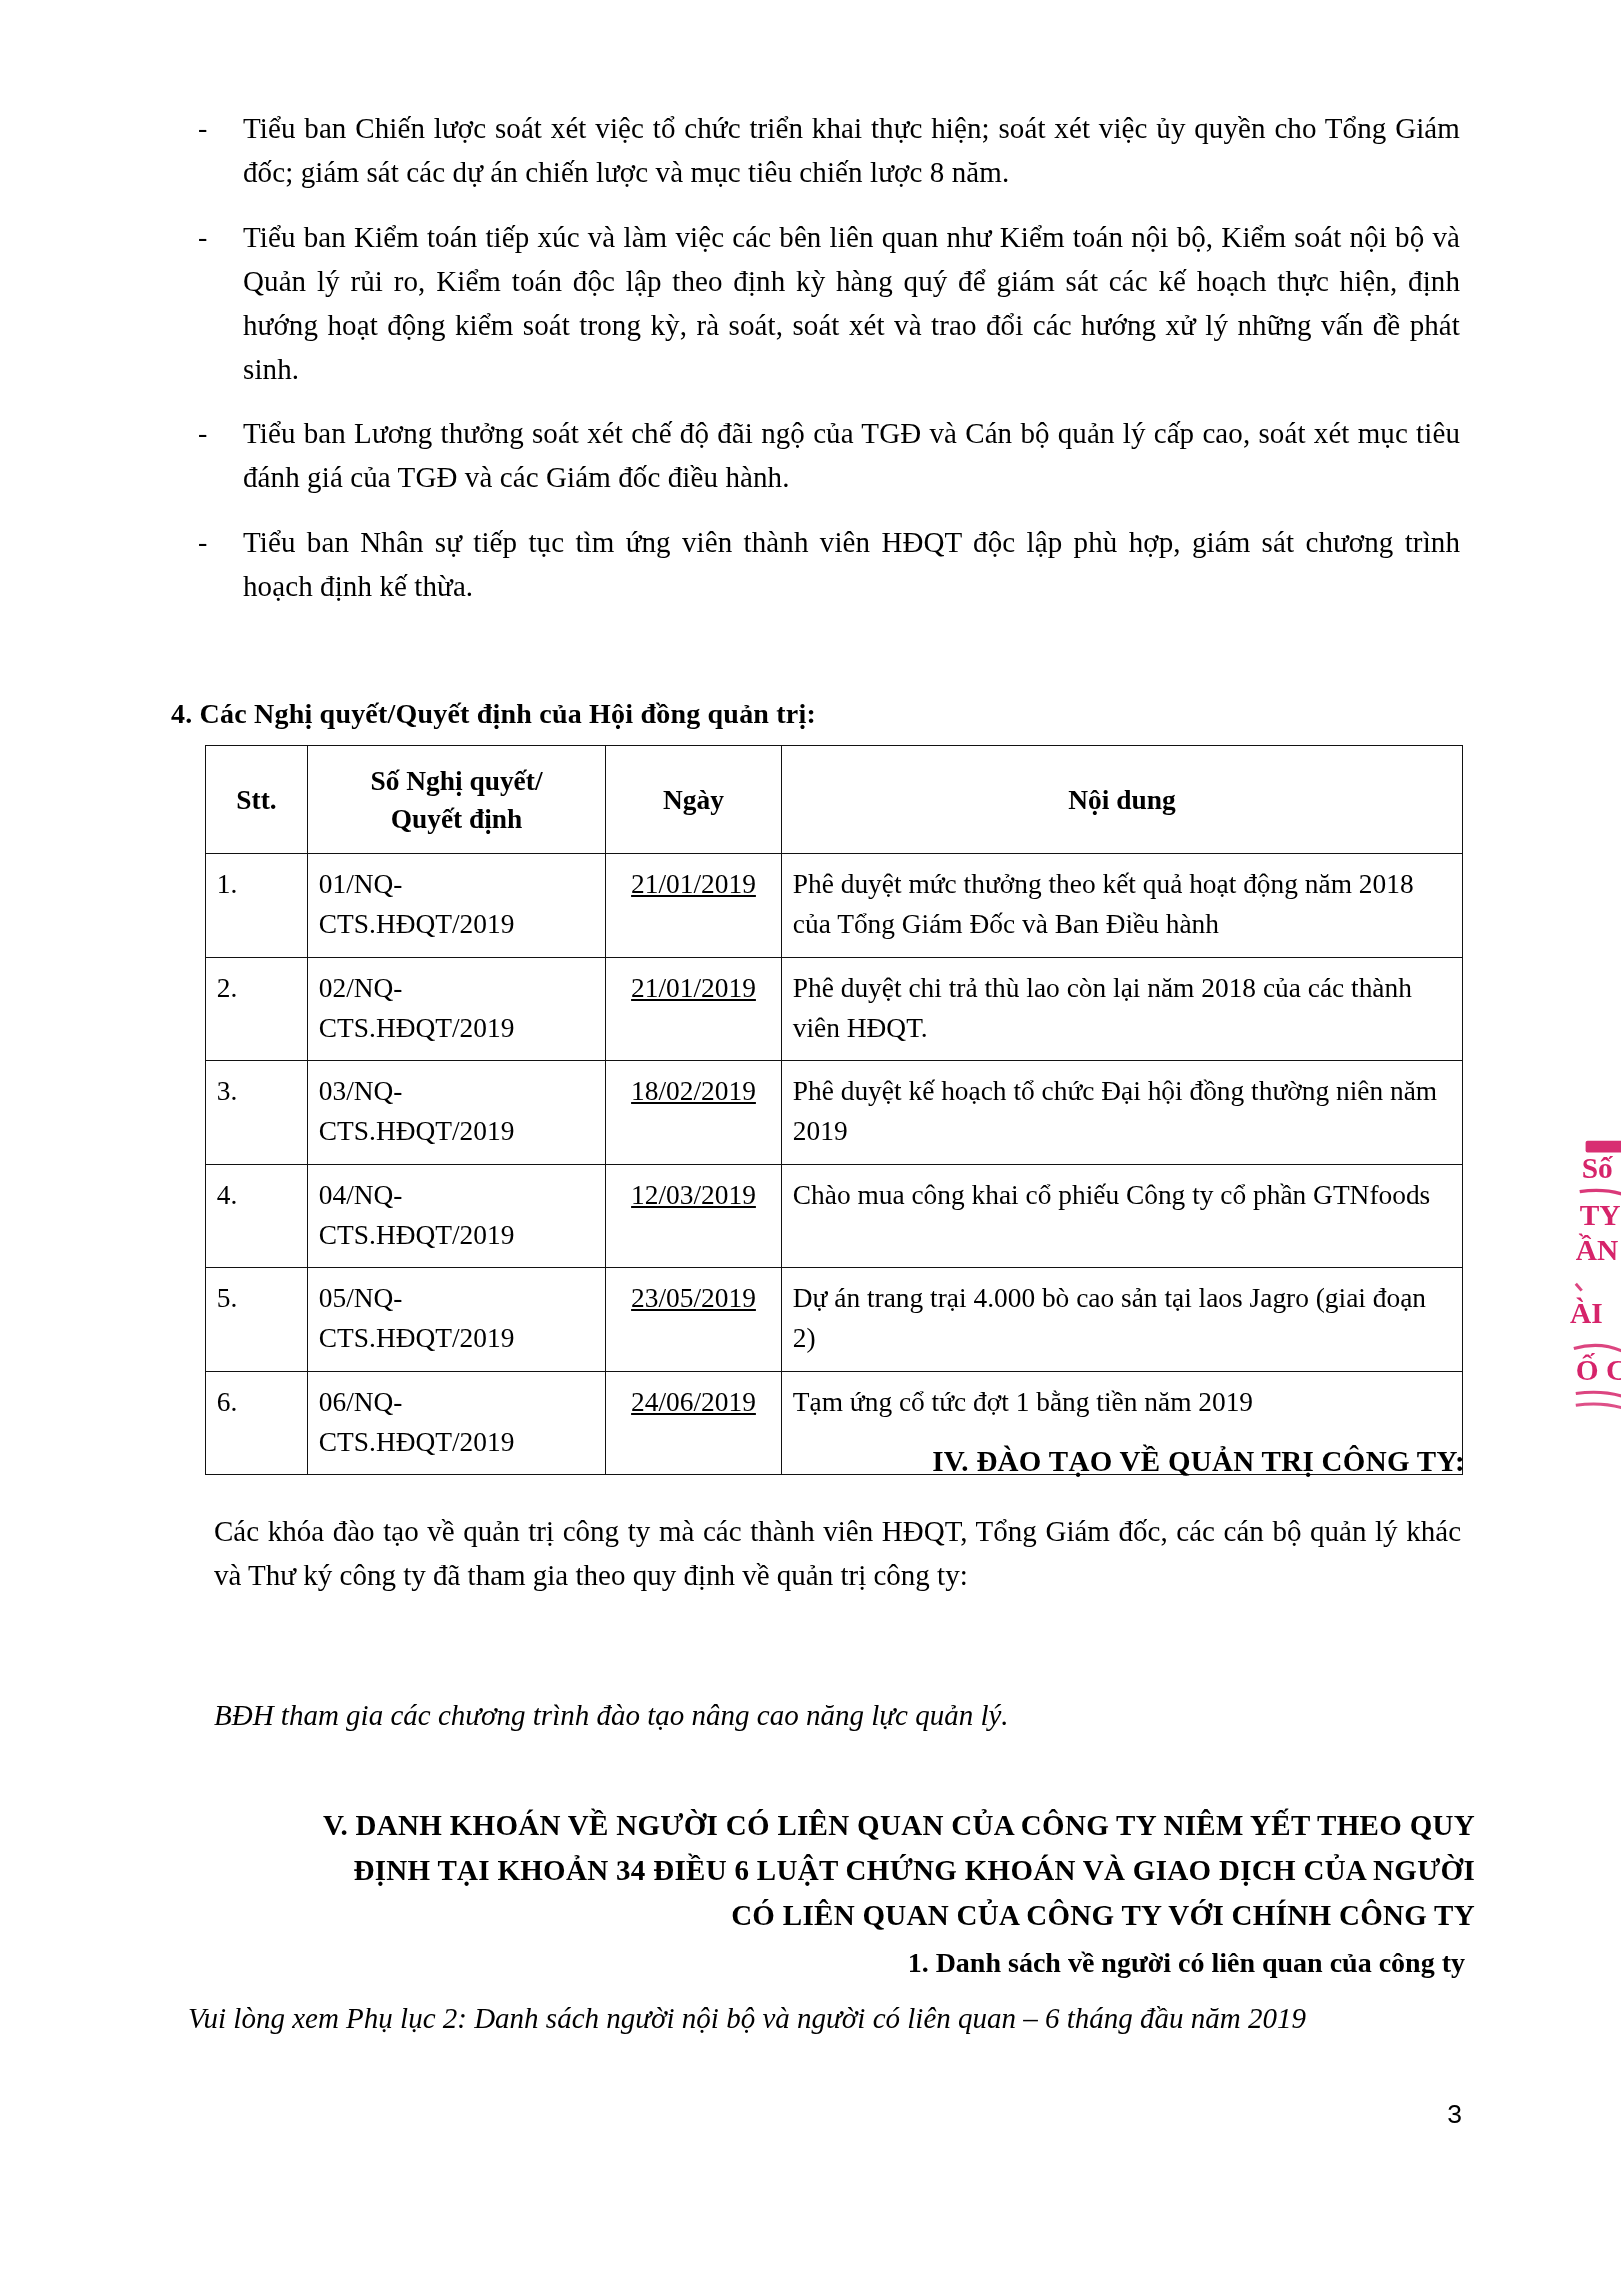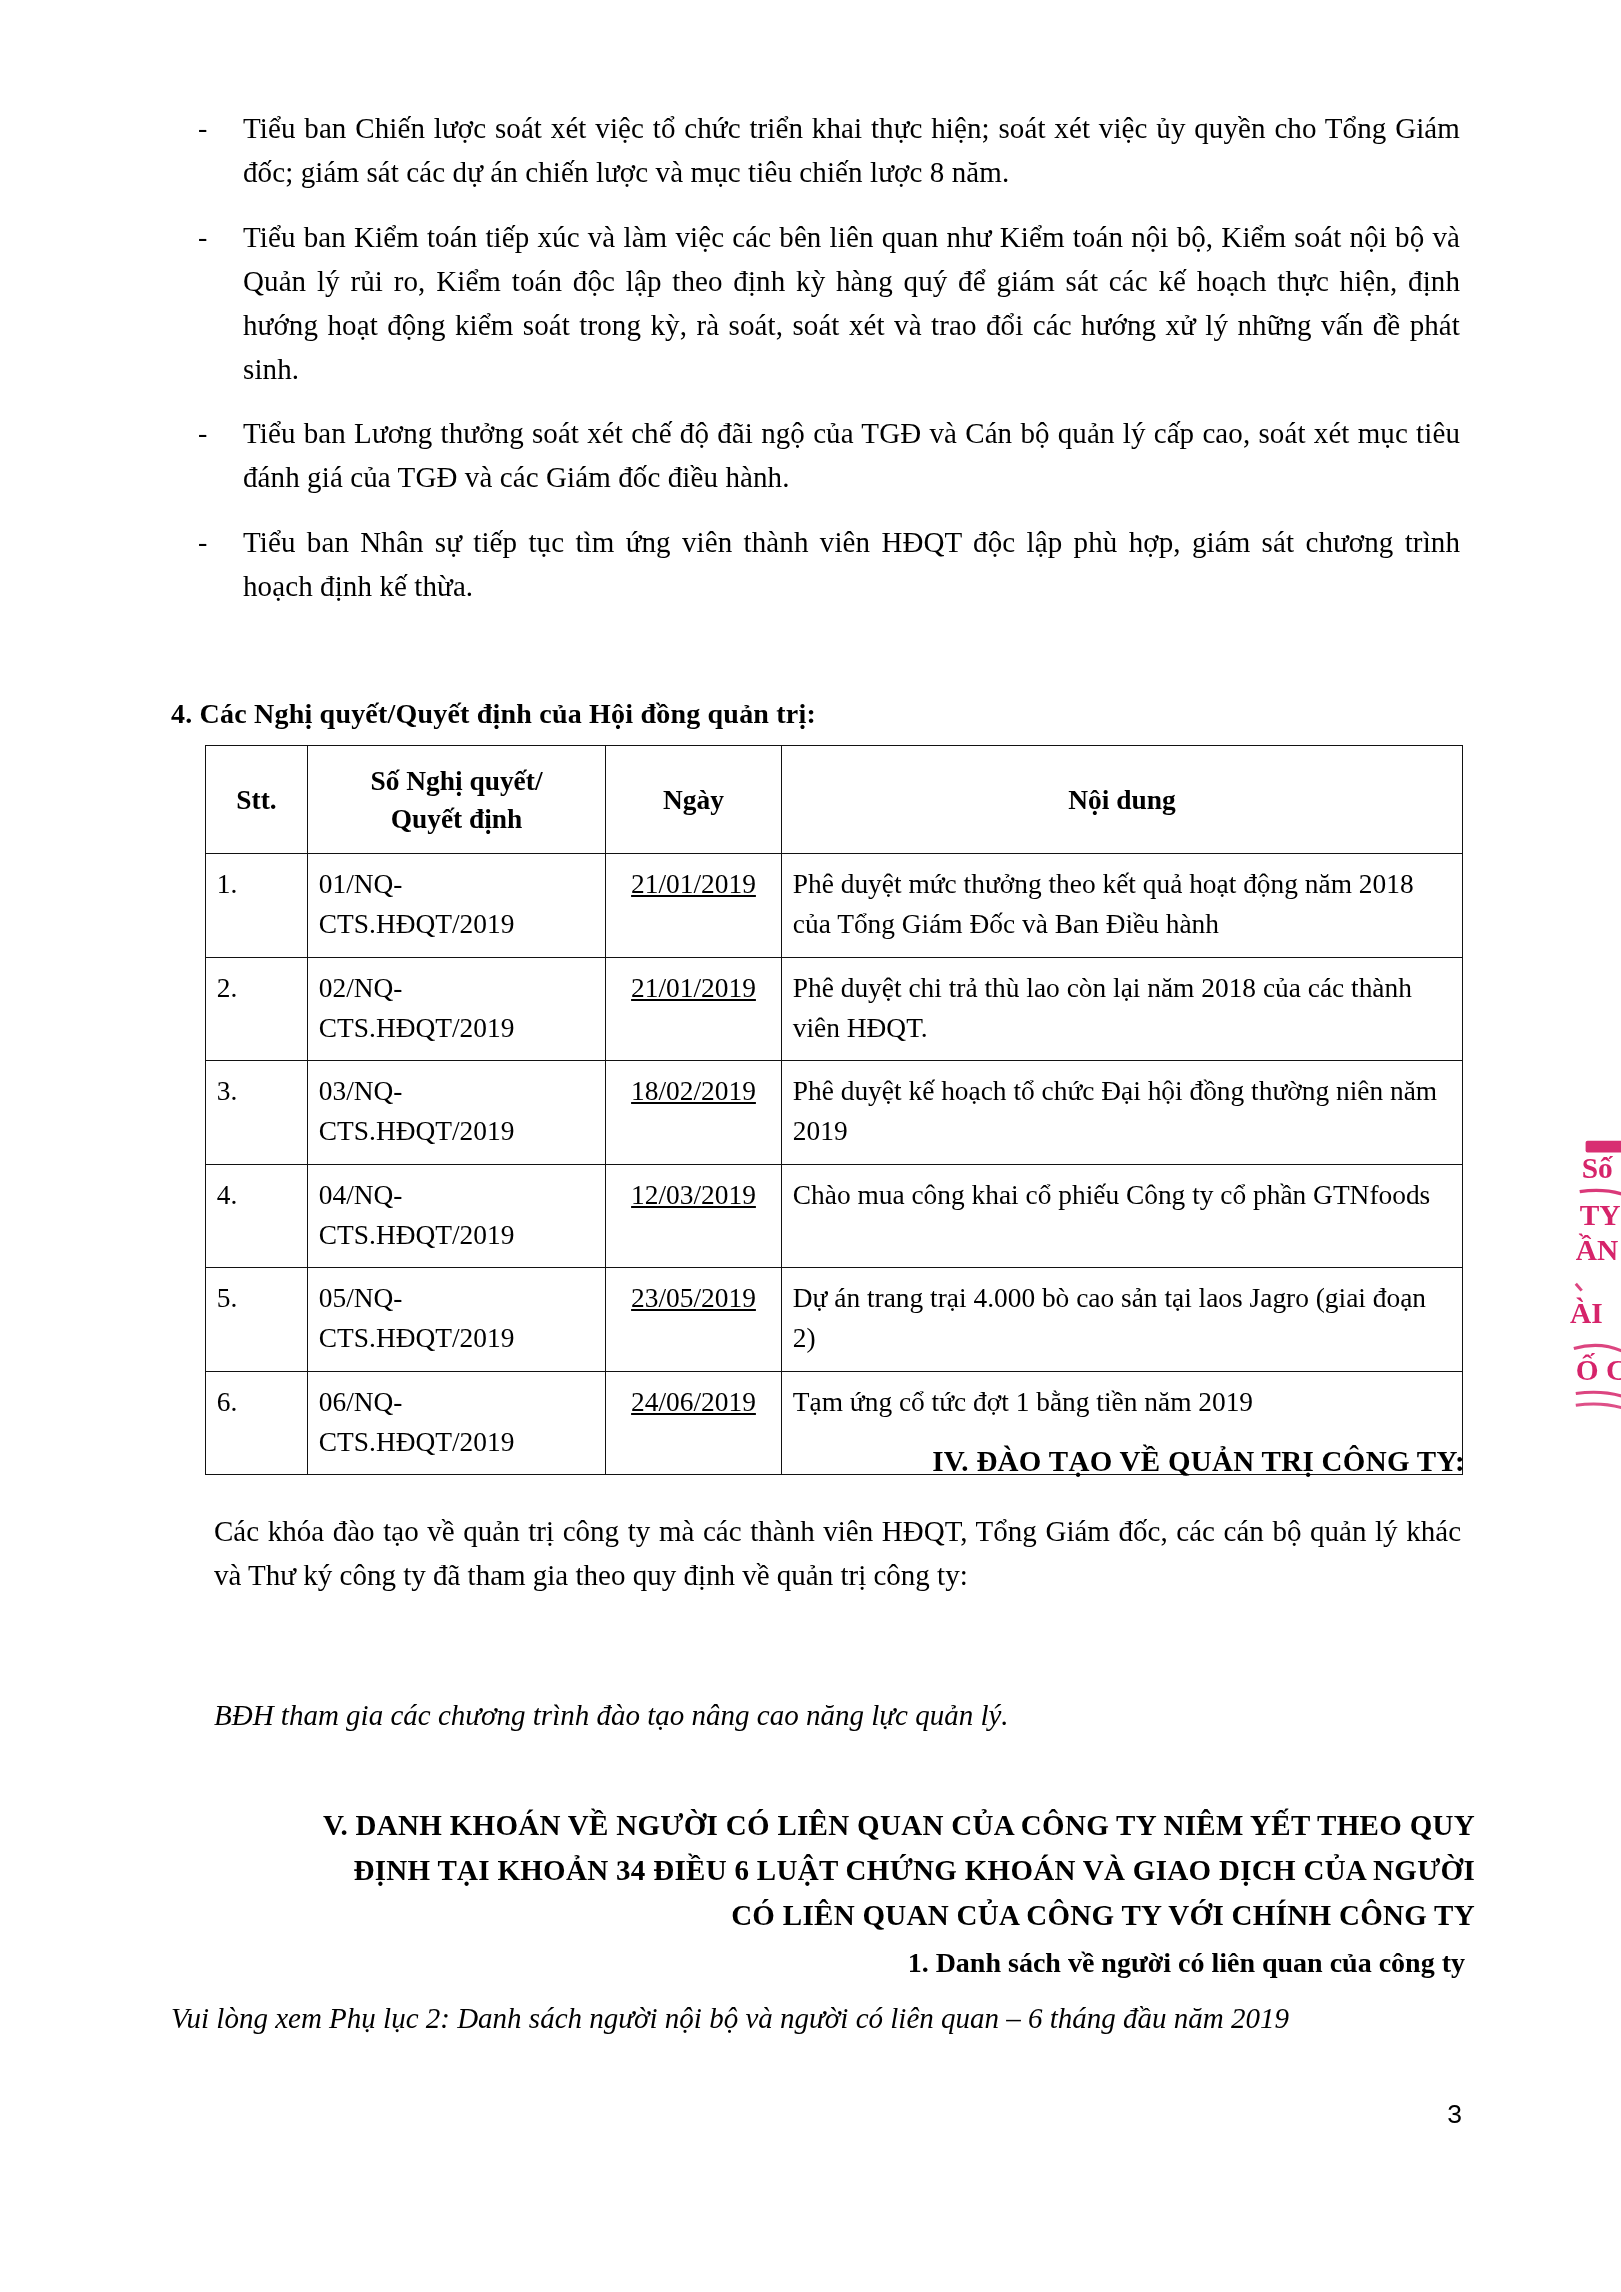--- a/index.html
+++ b/index.html
@@ -266,21 +266,21 @@
     <div class="blk para ital" style="left:214px; top:1693px; width:1247px;">BĐH tham gia các chương trình đào tạo nâng cao năng lực quản lý.</div>
 
     <div class="blk heading-roman" style="left:171px; top:1803px; width:1304px;">
       <div>V. DANH KHOÁN VỀ NGƯỜI CÓ LIÊN QUAN CỦA CÔNG TY NIÊM YẾT THEO QUY</div>
       <div>ĐỊNH TẠI KHOẢN 34 ĐIỀU 6 LUẬT CHỨNG KHOÁN VÀ GIAO DỊCH CỦA NGƯỜI</div>
       <div>CÓ LIÊN QUAN CỦA CÔNG TY VỚI CHÍNH CÔNG TY</div>
     </div>
 
     <div class="blk bold-sub" style="left:171px; top:1941px; width:1294px;">1. Danh sách về người có liên quan của công ty</div>
 
-    <div class="blk para ital" style="left:171px; top:1996px; width:1290px;">Vui lòng xem Phụ lục 2: Danh sách người nội bộ và người có liên quan – 6 tháng đầu năm 2019</div>
+    <div class="blk para ital" style="left:188px; top:1996px; width:1290px;">Vui lòng xem Phụ lục 2: Danh sách người nội bộ và người có liên quan – 6 tháng đầu năm 2019</div>
 
     <div class="page-number">3</div>
 
     <div class="stamp">
       <svg width="110" height="294" viewBox="0 0 112 300" xmlns="http://www.w3.org/2000/svg">
         <g fill="#d6246a" stroke="#d6246a">
           <rect x="76" y="14" width="40" height="12" rx="2" stroke="none" opacity="0.95"></rect>
           <text x="72" y="52" font-family="Liberation Serif, serif" font-size="30" font-weight="bold" stroke="none">Số</text>
           <path d="M70 66 Q96 62 118 70" fill="none" stroke-width="3.4" opacity="0.9"></path>
           <text x="70" y="100" font-family="Liberation Serif, serif" font-size="30" font-weight="bold" stroke="none">TY</text>

